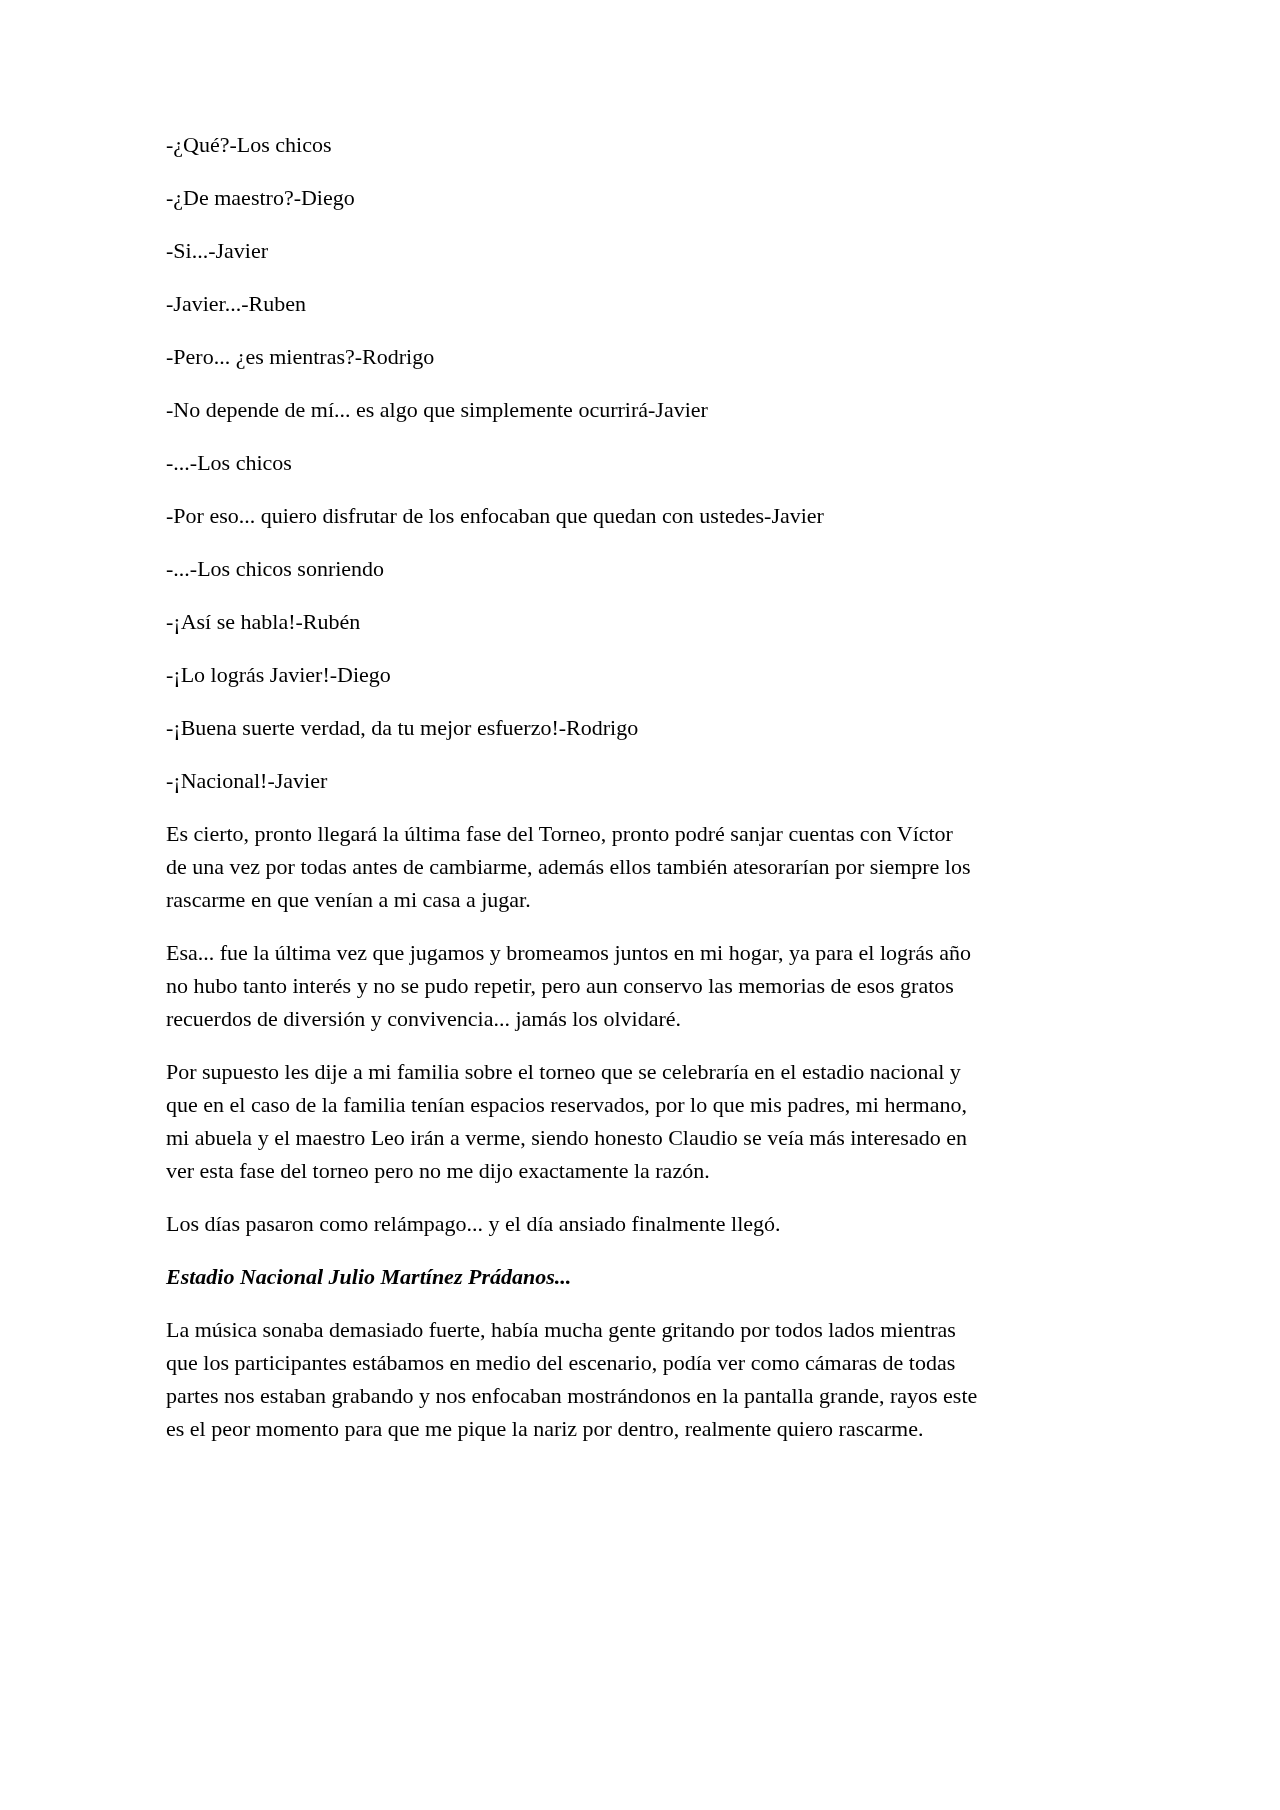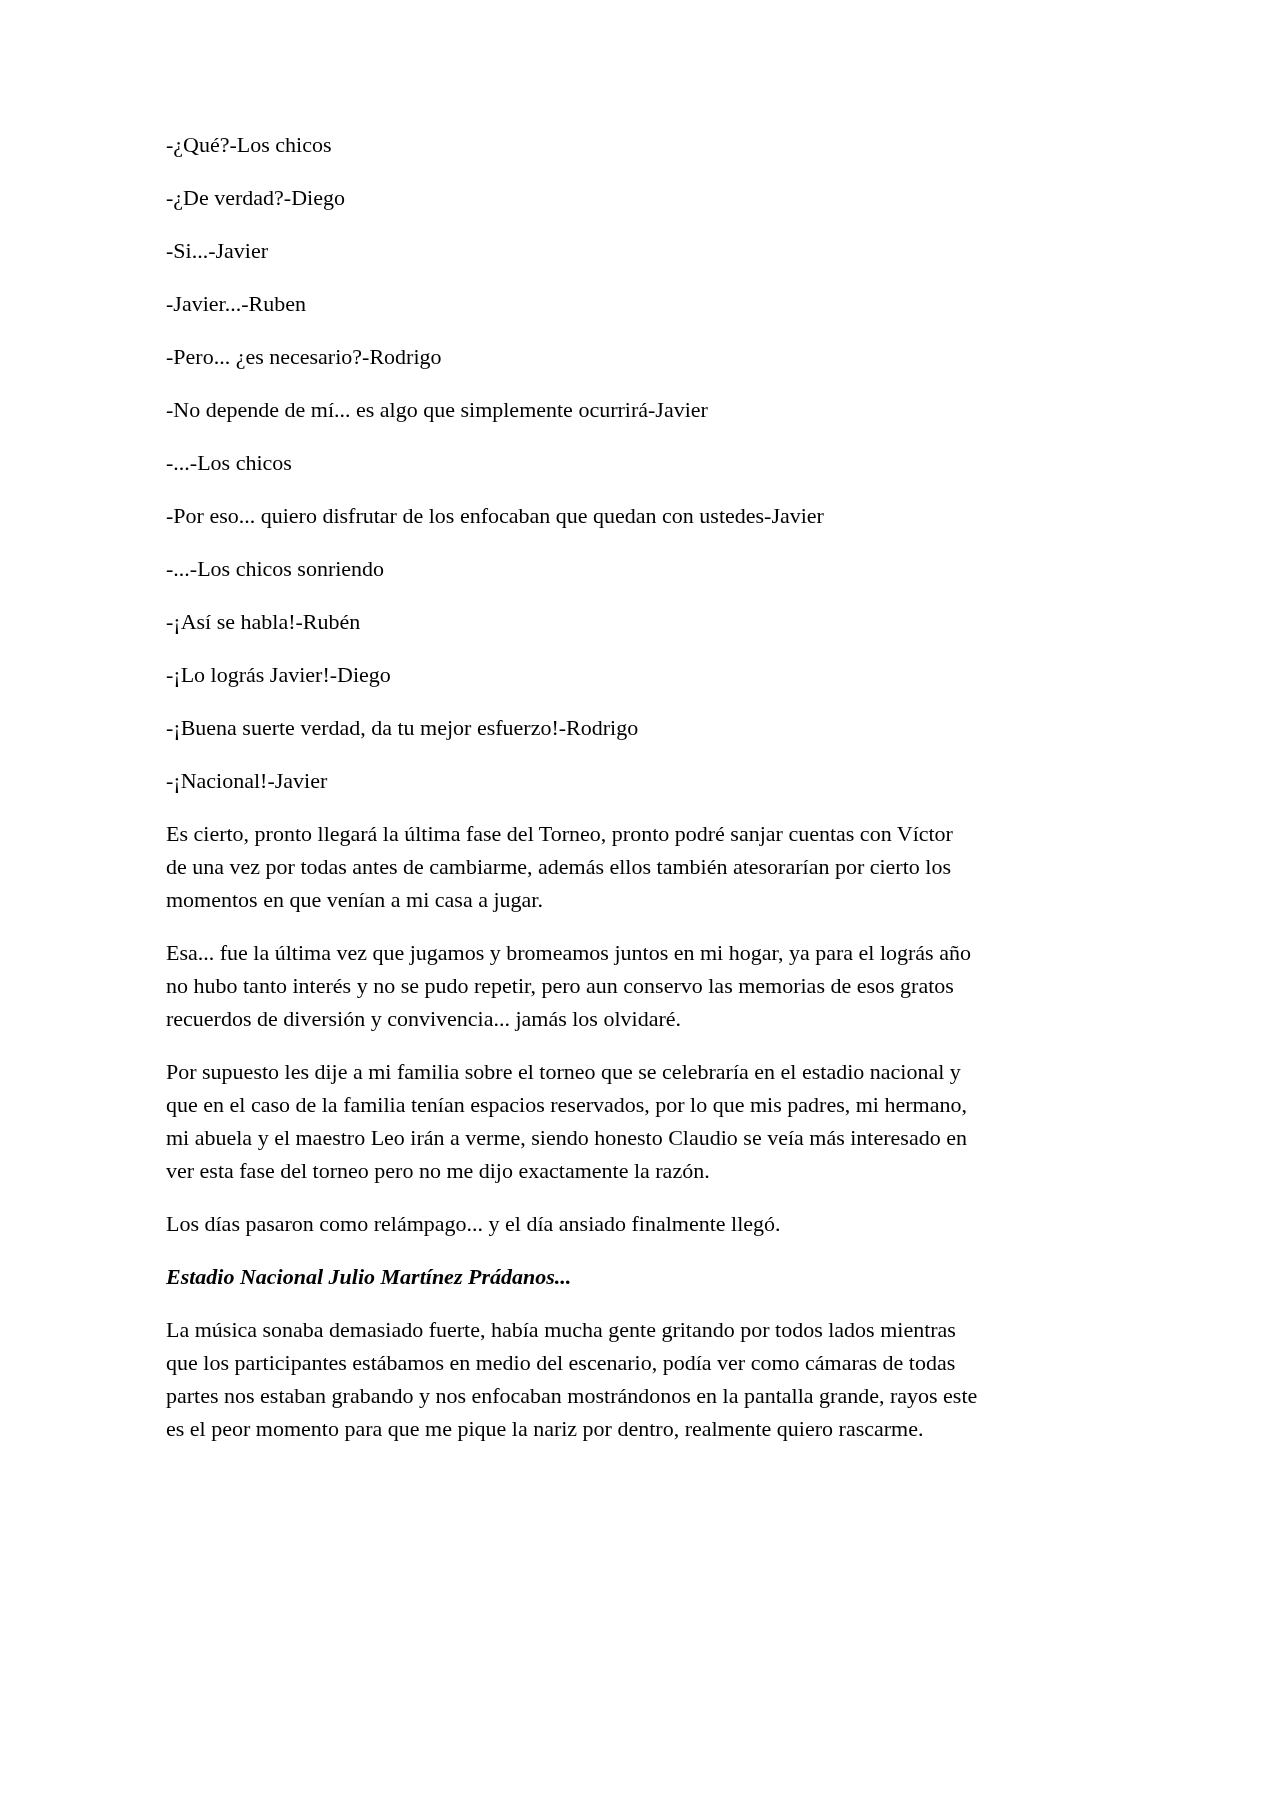--- a/index.html
+++ b/index.html
@@ -41,32 +41,32 @@
     font-style: italic;
     margin-bottom: 20px;
   }
 </style>
 </head>
 <body>
 
 <div class="page">
   <div class="content">
       <p class="dialogue">-¿Qué?-Los chicos</p>
-      <p class="dialogue">-¿De verdad?-Diego</p>
+      <p class="dialogue">-¿De maestro?-Diego</p>
       <p class="dialogue">-Si...-Javier</p>
       <p class="dialogue">-Javier...-Ruben</p>
-      <p class="dialogue">-Pero... ¿es necesario?-Rodrigo</p>
+      <p class="dialogue">-Pero... ¿es mientras?-Rodrigo</p>
       <p class="dialogue">-No depende de mí... es algo que simplemente ocurrirá-Javier</p>
       <p class="dialogue">-...-Los chicos</p>
       <p class="dialogue">-Por eso... quiero disfrutar de los enfocaban que quedan con ustedes-Javier</p>
       <p class="dialogue">-...-Los chicos sonriendo</p>
       <p class="dialogue">-¡Así se habla!-Rubén</p>
       <p class="dialogue">-¡Lo lográs Javier!-Diego</p>
       <p class="dialogue">-¡Buena suerte verdad, da tu mejor esfuerzo!-Rodrigo</p>
       <p class="dialogue">-¡Nacional!-Javier</p>
-      <p class="paragraph">Es cierto, pronto llegará la última fase del Torneo, pronto podré sanjar cuentas con Víctor de una vez por todas antes de cambiarme, además ellos también atesorarían por cierto los momentos en que venían a mi casa a jugar.</p>
+      <p class="paragraph">Es cierto, pronto llegará la última fase del Torneo, pronto podré sanjar cuentas con Víctor de una vez por todas antes de cambiarme, además ellos también atesorarían por siempre los rascarme en que venían a mi casa a jugar.</p>
       <p class="paragraph">Esa... fue la última vez que jugamos y bromeamos juntos en mi hogar, ya para el lográs año no hubo tanto interés y no se pudo repetir, pero aun conservo las memorias de esos gratos recuerdos de diversión y convivencia... jamás los olvidaré.</p>
       <p class="paragraph">Por supuesto les dije a mi familia sobre el torneo que se celebraría en el estadio nacional y que en el caso de la familia tenían espacios reservados, por lo que mis padres, mi hermano, mi abuela y el maestro Leo irán a verme, siendo honesto Claudio se veía más interesado en ver esta fase del torneo pero no me dijo exactamente la razón.</p>
       <p class="paragraph">Los días pasaron como relámpago... y el día ansiado finalmente llegó.</p>
       <p class="heading">Estadio Nacional Julio Martínez Prádanos...</p>
       <p class="paragraph">La música sonaba demasiado fuerte, había mucha gente gritando por todos lados mientras que los participantes estábamos en medio del escenario, podía ver como cámaras de todas partes nos estaban grabando y nos enfocaban mostrándonos en la pantalla grande, rayos este es el peor momento para que me pique la nariz por dentro, realmente quiero rascarme.</p>
     </div>
 </div>
 
 </body></html>

